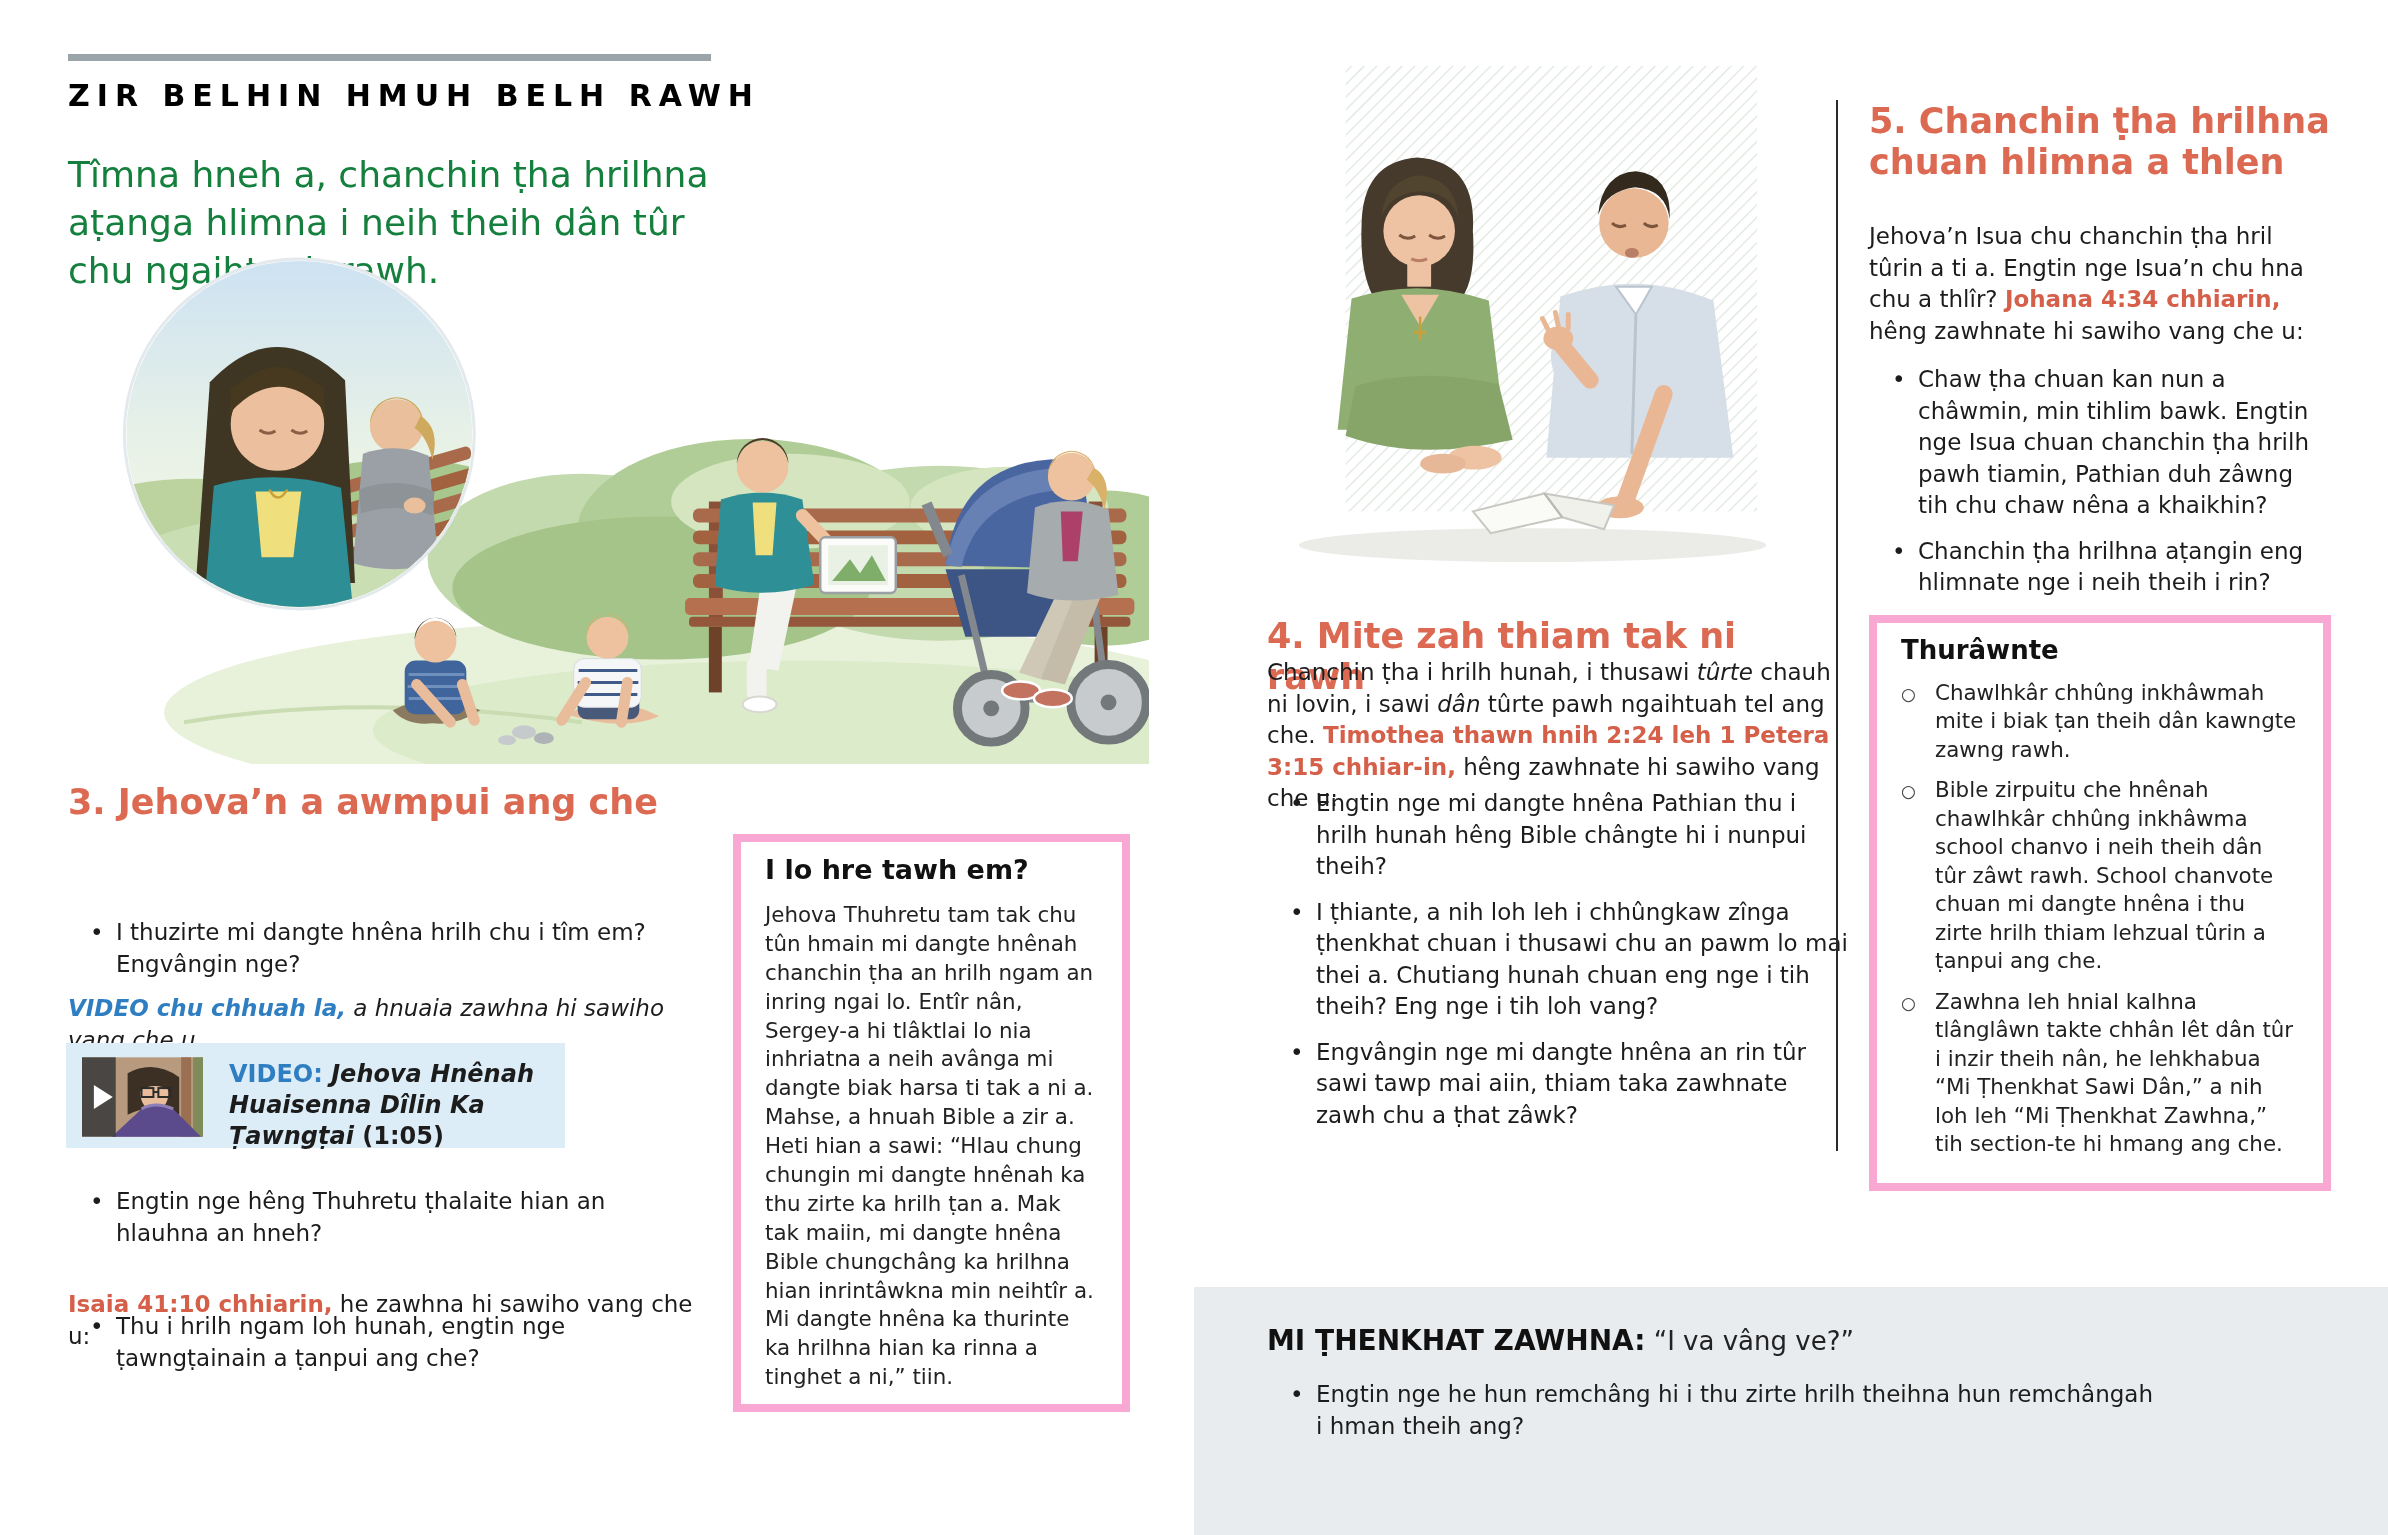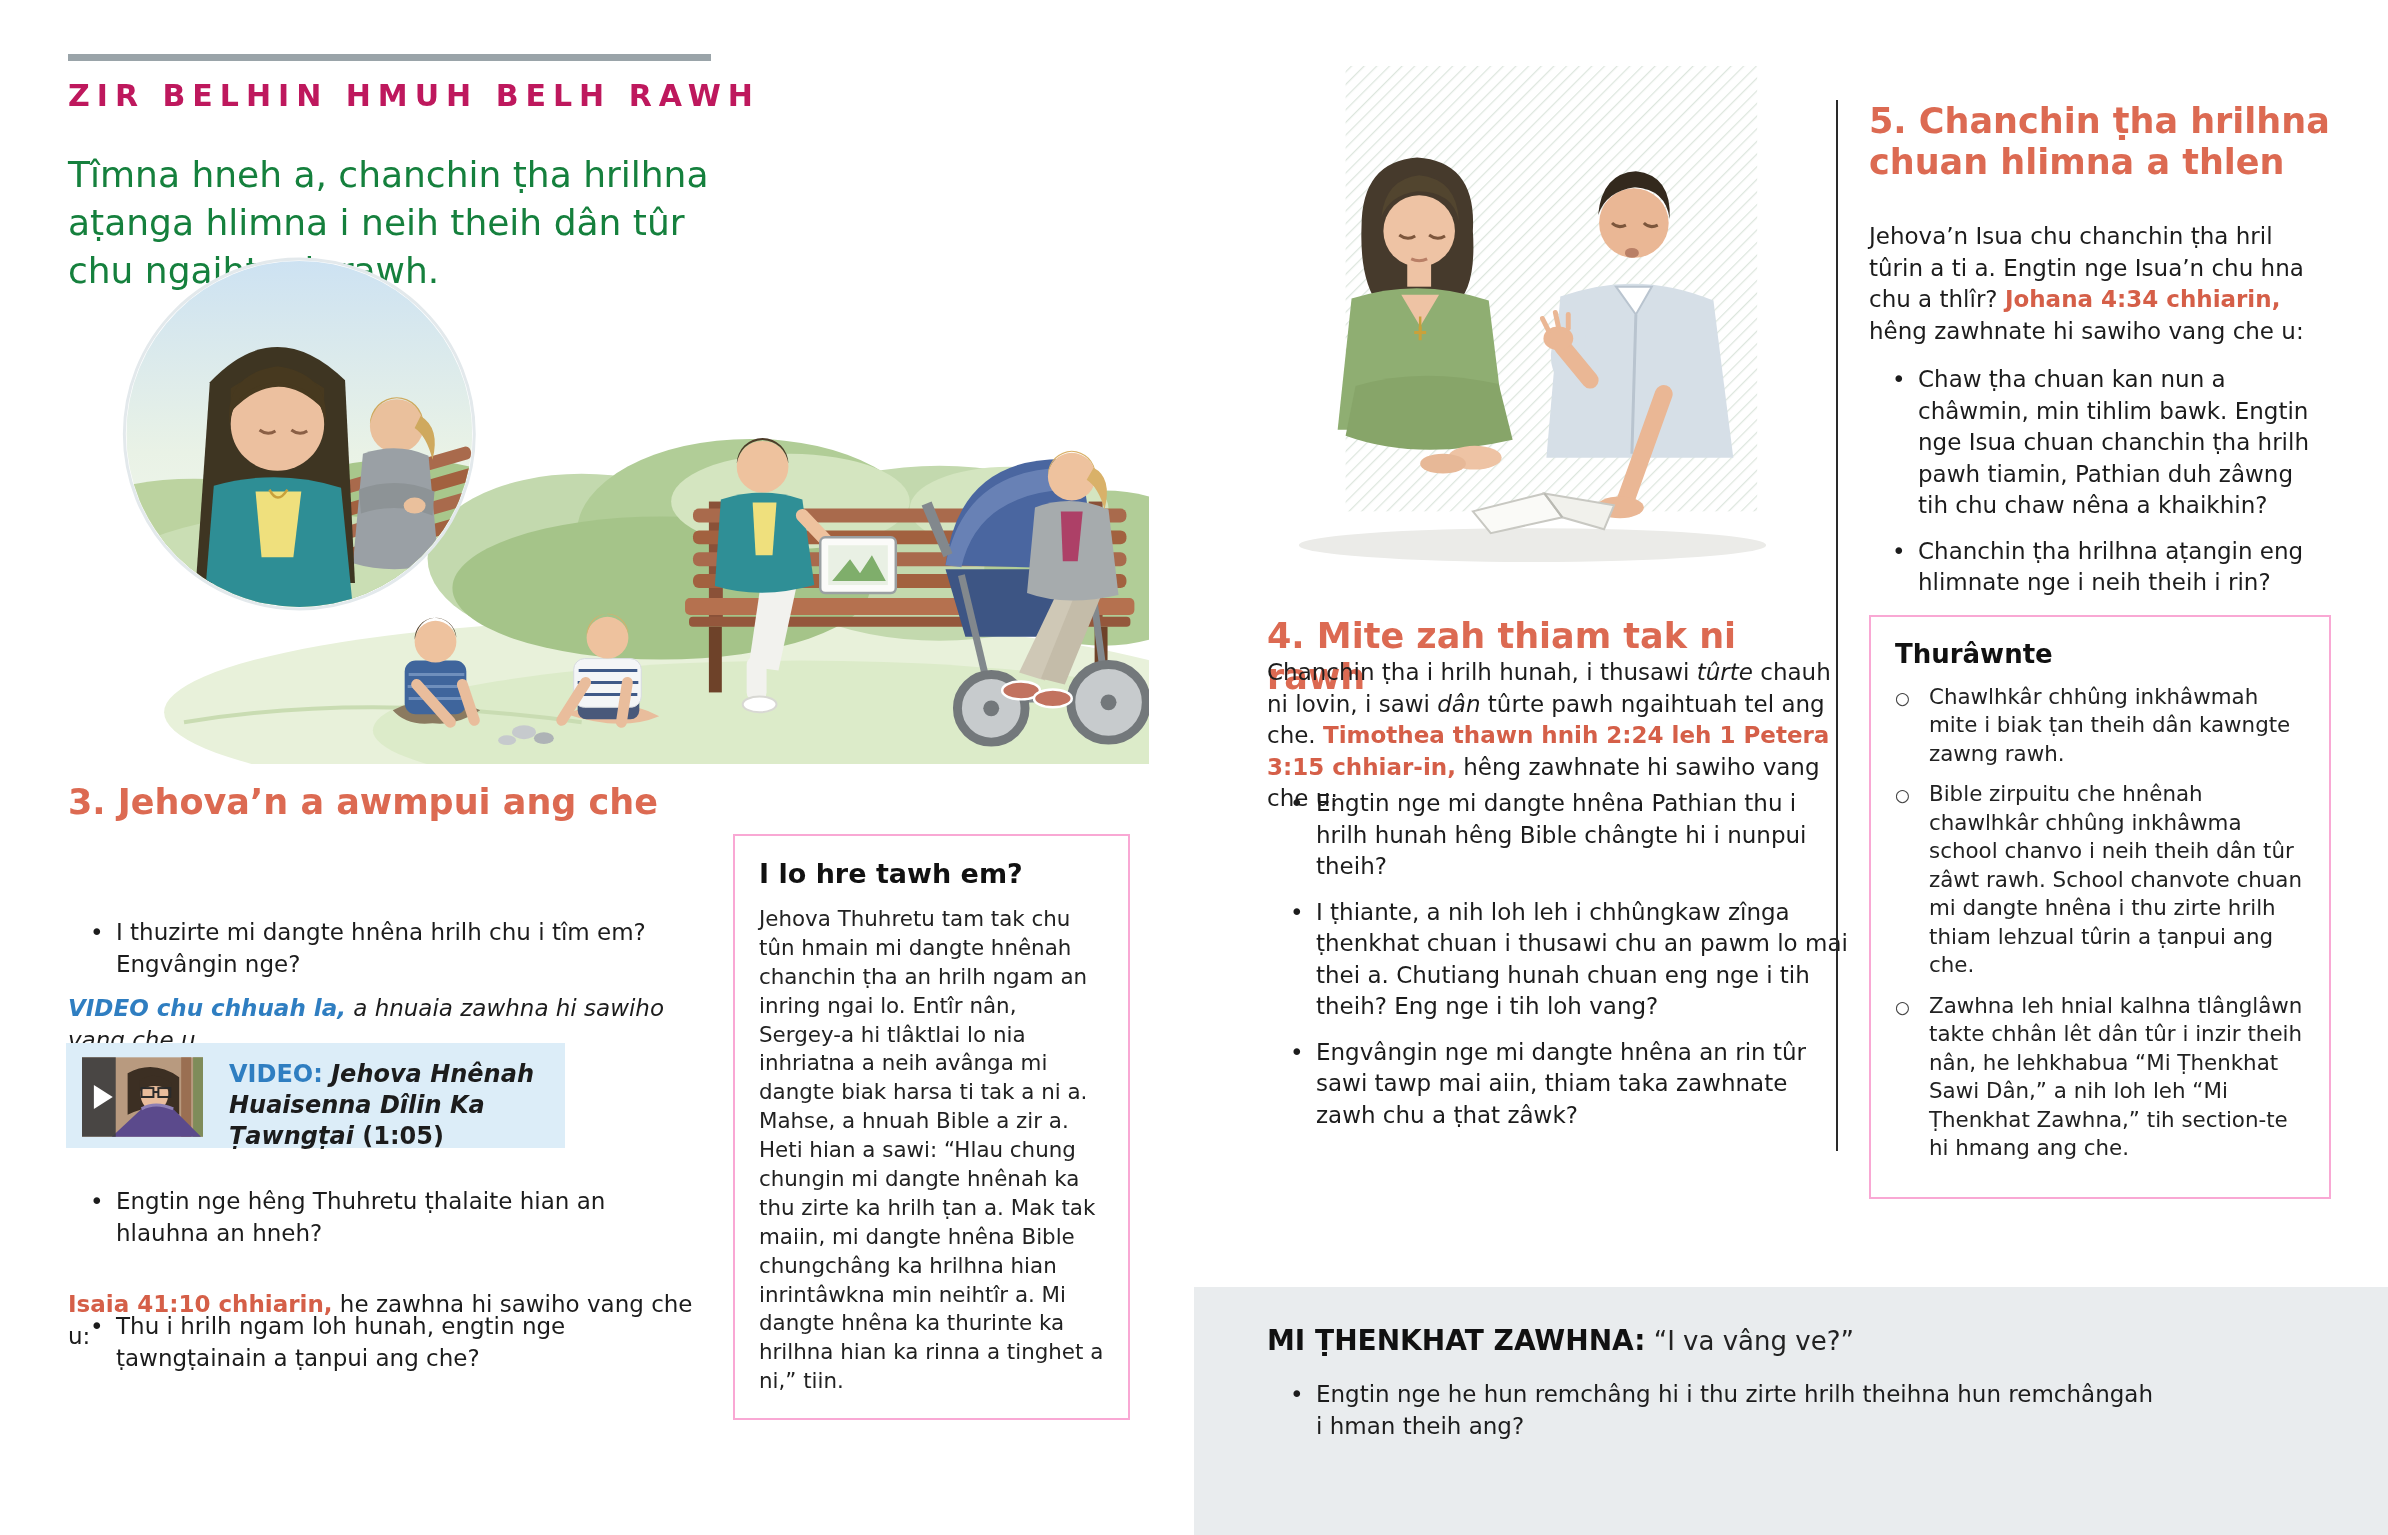--- a/index.html
+++ b/index.html
@@ -1,37 +1,37 @@
 <!DOCTYPE html>
 <html><head>
 <meta charset="utf-8">
 <style>
   html,body{margin:0;padding:0;background:#fff;}
   #page{position:relative;width:2388px;height:1535px;background:#ffffff;overflow:hidden;
         font-family:"DejaVu Sans","Liberation Sans",sans-serif;color:#1c1c1c;}
   .abs{position:absolute;}
   .kicker-bar{background:#9aa4a9;height:7px;}
-  .kicker{font-size:30px;font-weight:bold;letter-spacing:7px;color:#be185d;}
+  .kicker{font-size:30px;font-weight:bold;letter-spacing:7px;color:#000000;}
   .intro{font-size:36px;line-height:1.34;color:#15803d;}
   h2.sec{margin:0;font-size:35px;line-height:1.16;font-weight:bold;color:#dc6a52;}
   .body-t{font-size:23px;line-height:1.37;}
   .bullets{display:flex;flex-direction:column;gap:14px;}
   .b-row{display:flex;align-items:flex-start;}
   .b-dot{flex:0 0 auto;width:26px;font-size:23px;line-height:1.37;}
   .b-txt{font-size:23px;line-height:1.37;}
   .lead .lnk{font-weight:bold;}
   .lnk-blue{color:#2f7ec1;}
   .lnk-org{color:#d55f48;font-weight:bold;}
   .it{font-style:italic;}
   .videobox{background:#dcedf8;display:flex;align-items:flex-start;padding:14px 16px;box-sizing:border-box;}
   .vthumb{flex:0 0 auto;width:121px;height:80px;margin-right:26px;cursor:pointer;}
   .vtitle{font-size:24px;line-height:1.3;font-weight:bold;padding-top:2px;}
   .vtitle .vlabel{color:#2f7ec1;font-style:normal;}
   .vtitle .vname{font-style:italic;}
-  .gbox{border:2px solid #f9a8d4;background:#fff;box-sizing:border-box;padding:22px 24px;}
+  .gbox{border:8px solid #f9a8d4;background:#fff;box-sizing:border-box;padding:12px 24px;}
   .gbox h3{margin:0 0 16px 0;font-size:27px;font-weight:bold;color:#111;}
   .gbox .gb-body{font-size:21.4px;line-height:1.35;color:#222;}
   .tips h3{font-size:26px;margin:0 0 14px 0;}
   .tip-row{display:flex;align-items:flex-start;margin-bottom:12px;}
   .tip-dot{flex:0 0 auto;width:34px;font-size:17px;line-height:1.6;color:#444;padding-top:2px;}
   .tip-txt{font-size:21.4px;line-height:1.33;color:#222;}
   .vline{width:2px;background:#2a2a2a;}
   .footer-panel{background:#e9ecee;}
   .f-head{font-size:28px;}
   .f-label{font-weight:bold;color:#111;}

